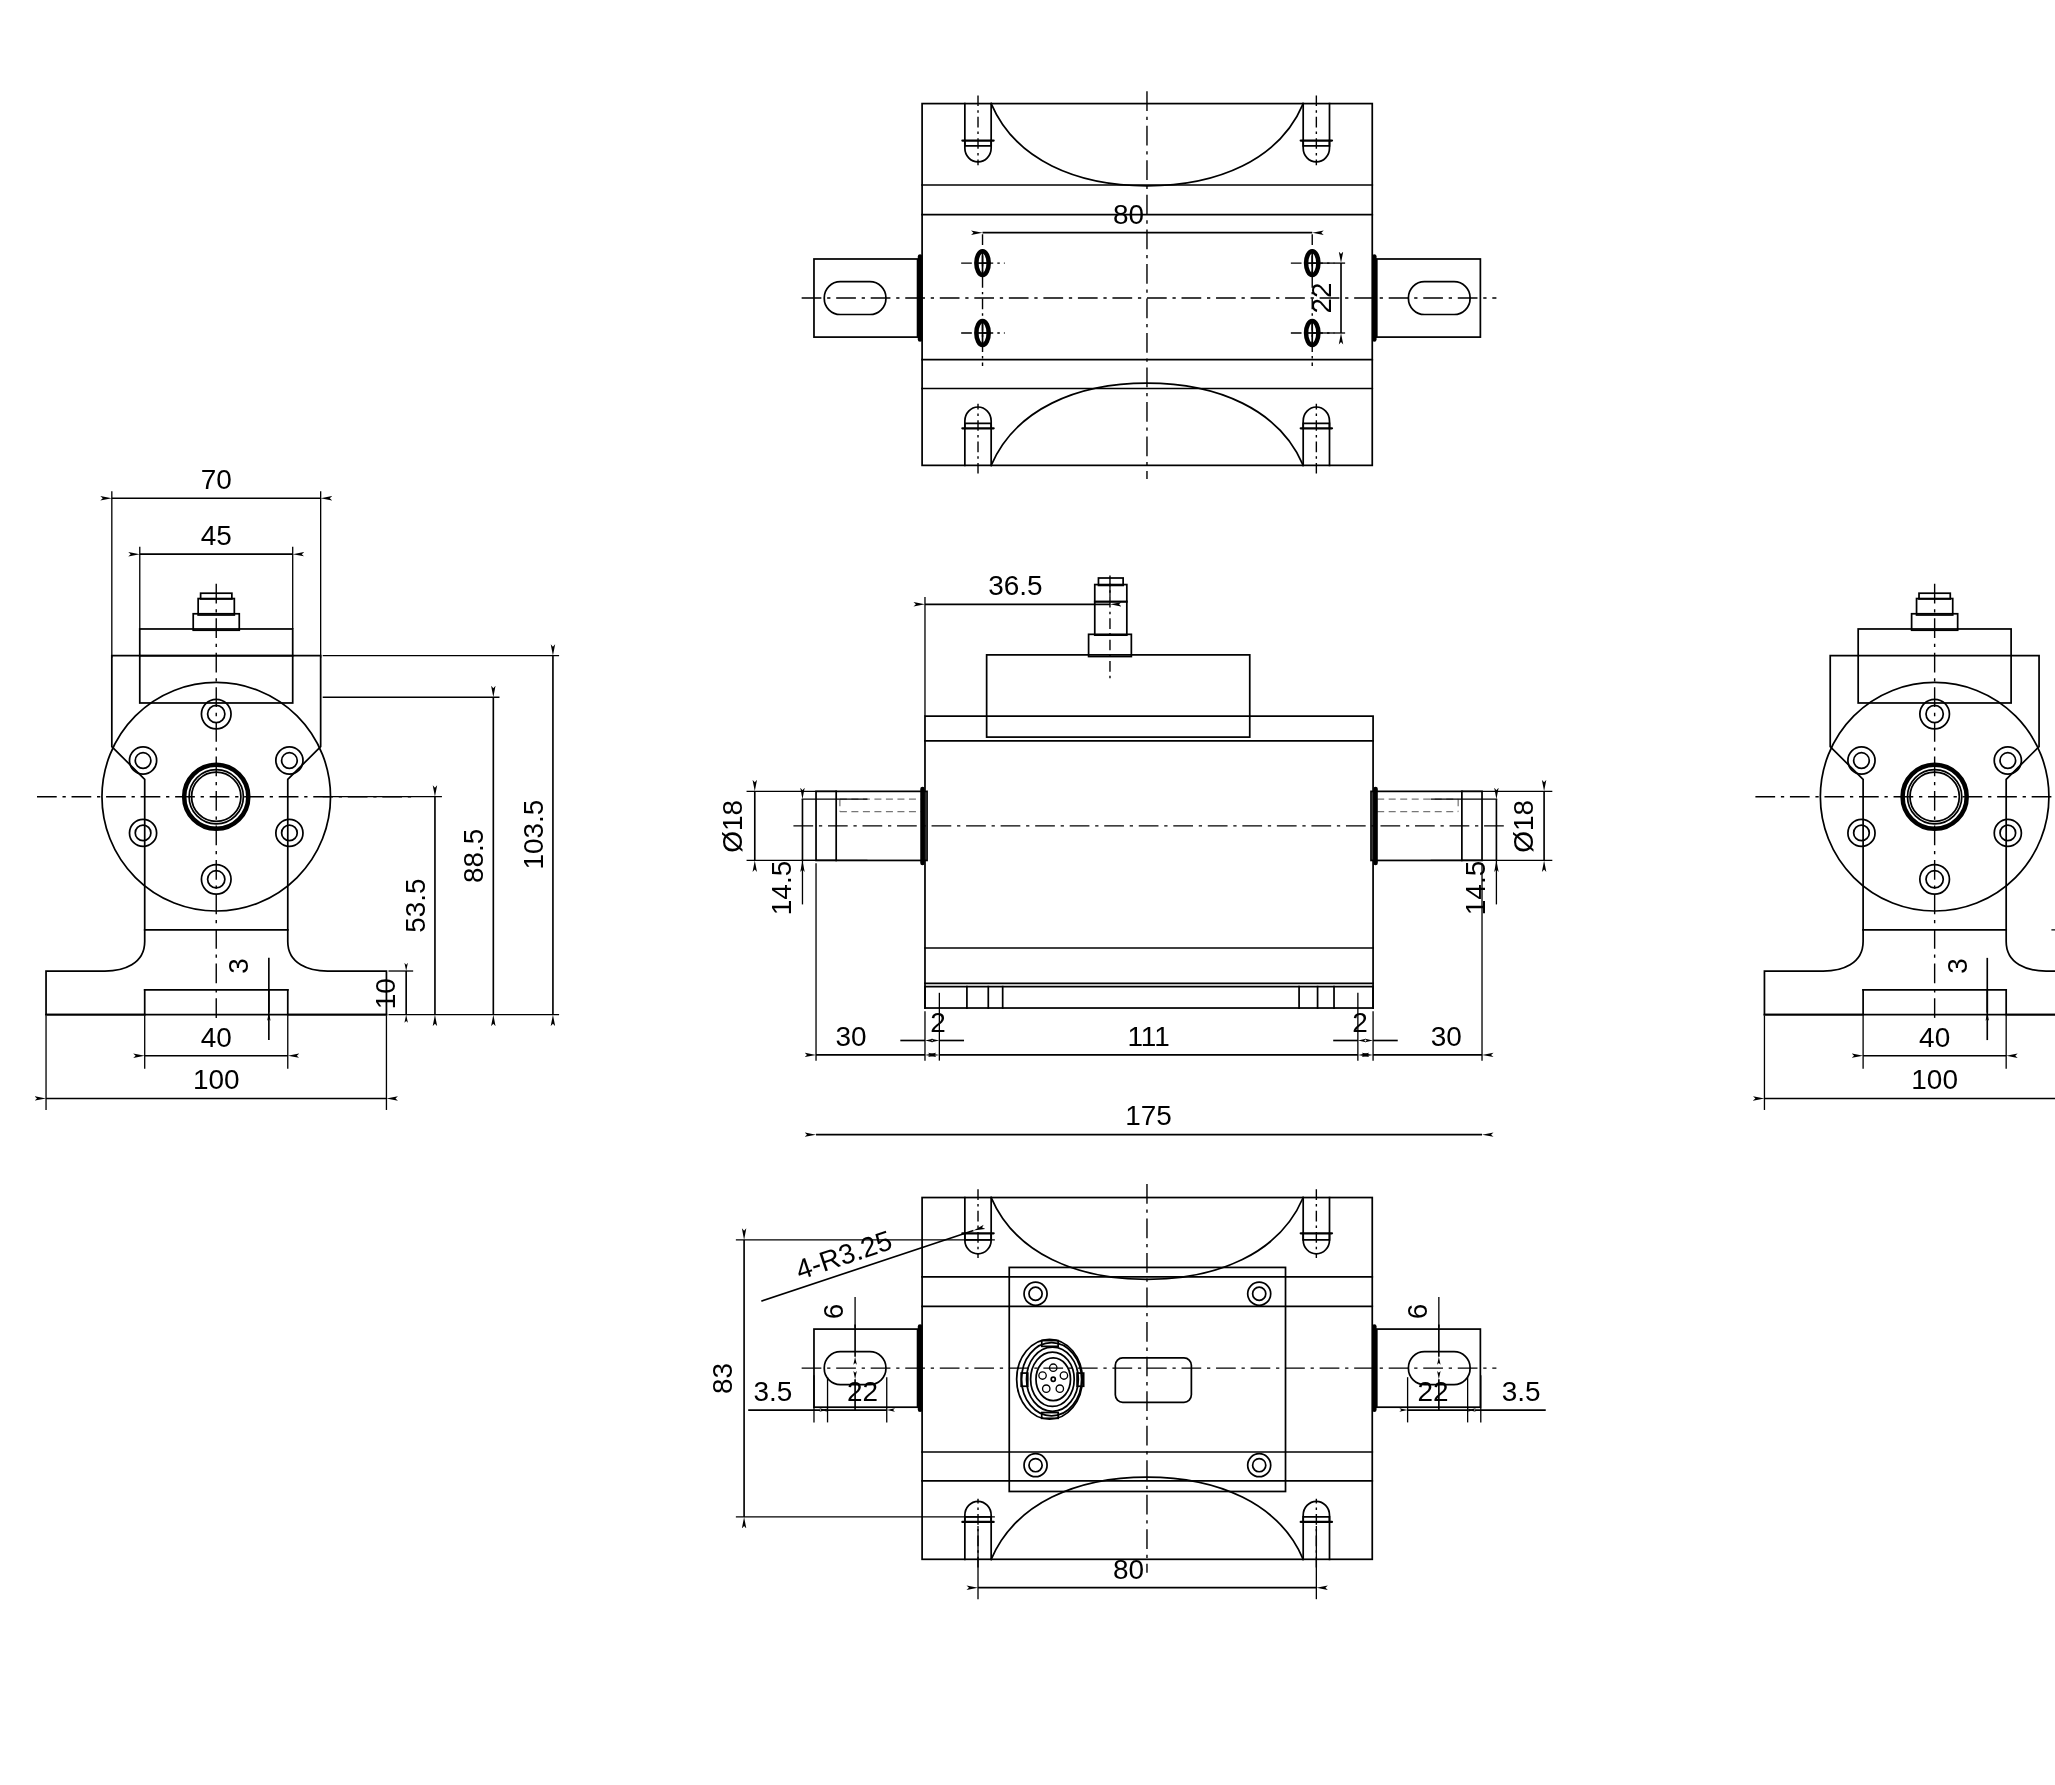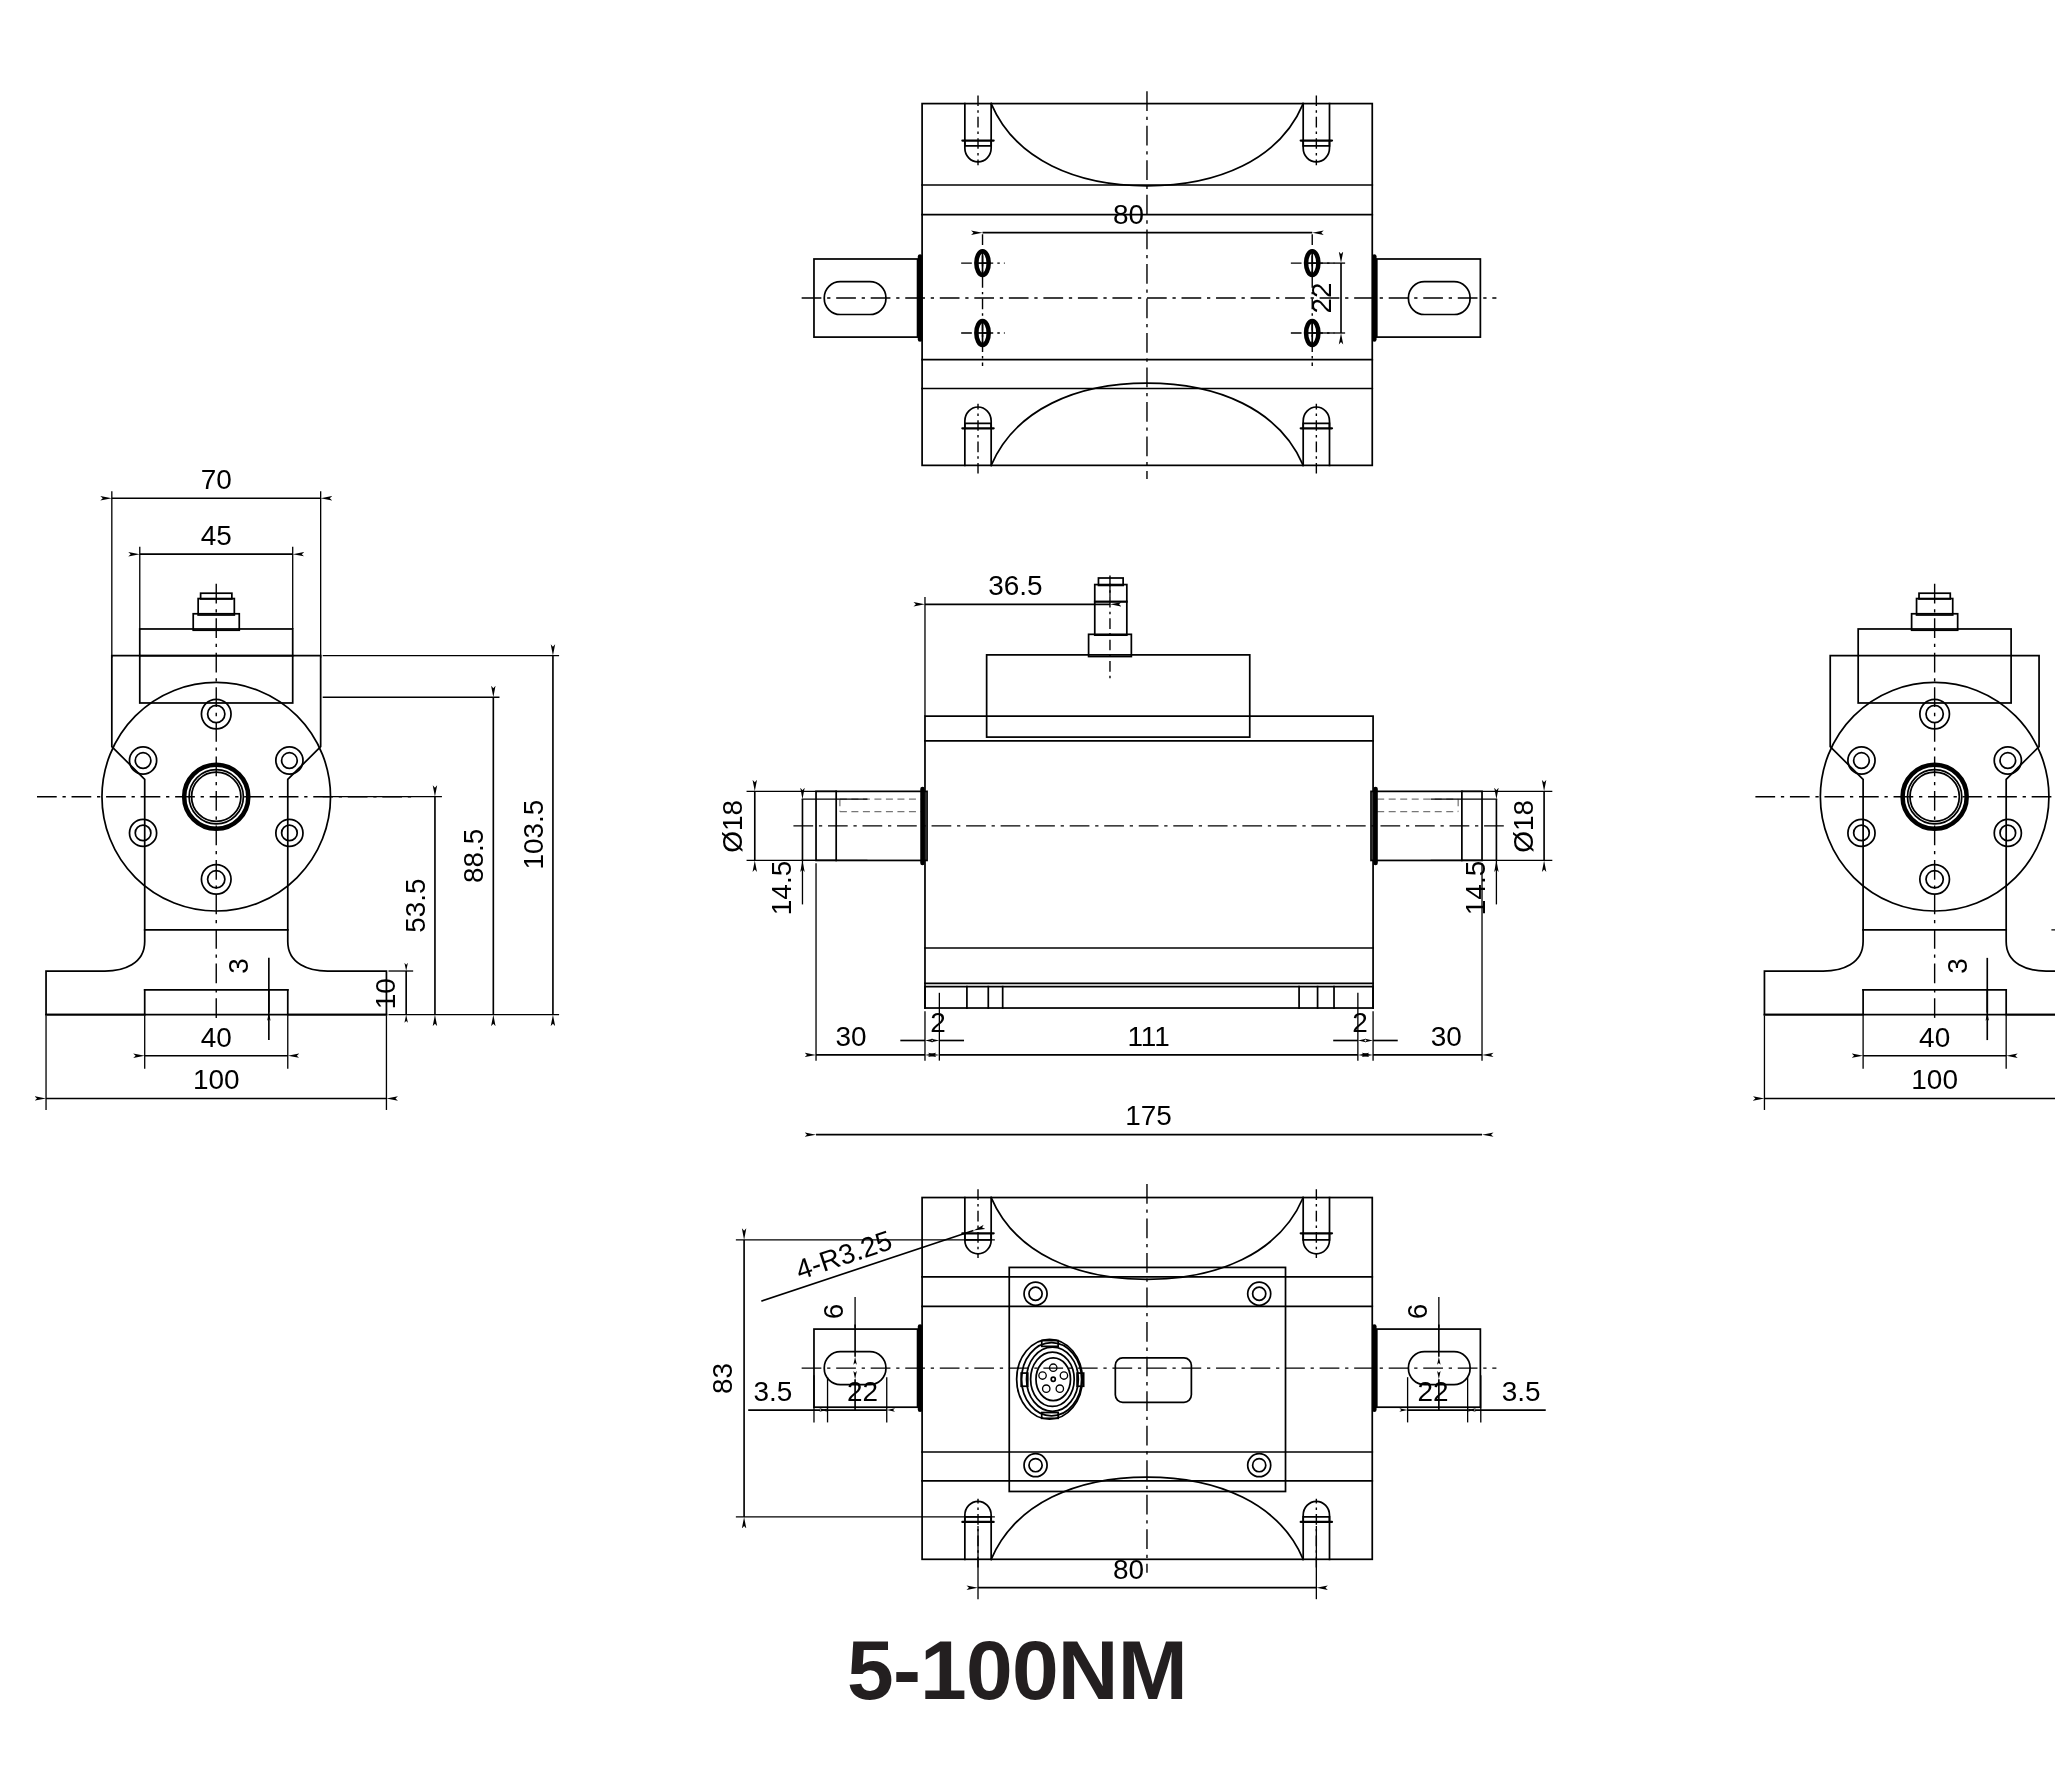--- a/index.html
+++ b/index.html
@@ -537,16 +537,15 @@
     <g>
       <line class="ext" x1="2379" y1="3712" x2="2379" y2="3890"></line>
       <line class="ext" x1="3202" y1="3712" x2="3202" y2="3890"></line>
       <line class="dim" x1="2379" y1="3862" x2="3202" y2="3862" marker-start="url(#ahL)" marker-end="url(#ahR)"></line>
       <text class="dt" x="2745" y="3840" text-anchor="middle">80</text>
     </g>
   </g>
 
 </svg>
 
-<div class="title-text" style="left:847px; top:1622px;">5-100NM</div>
 
 </div>
 
 
 </body></html>

